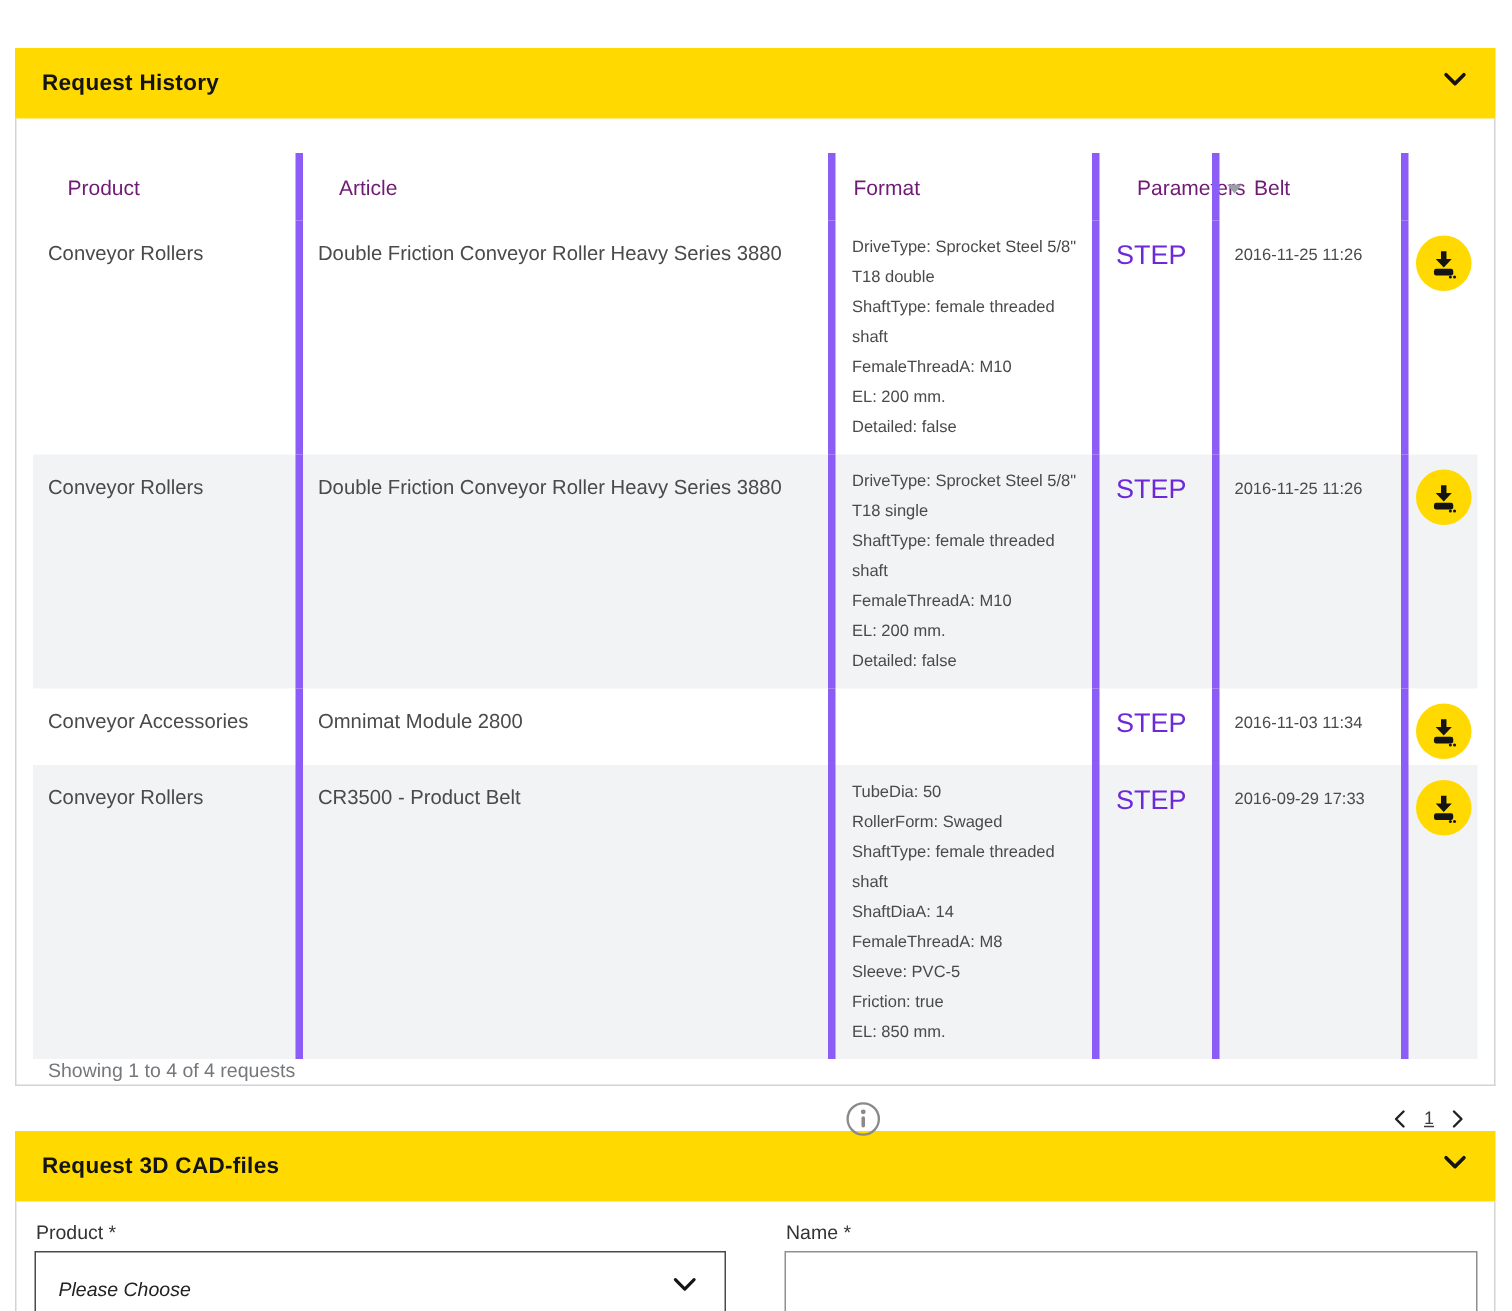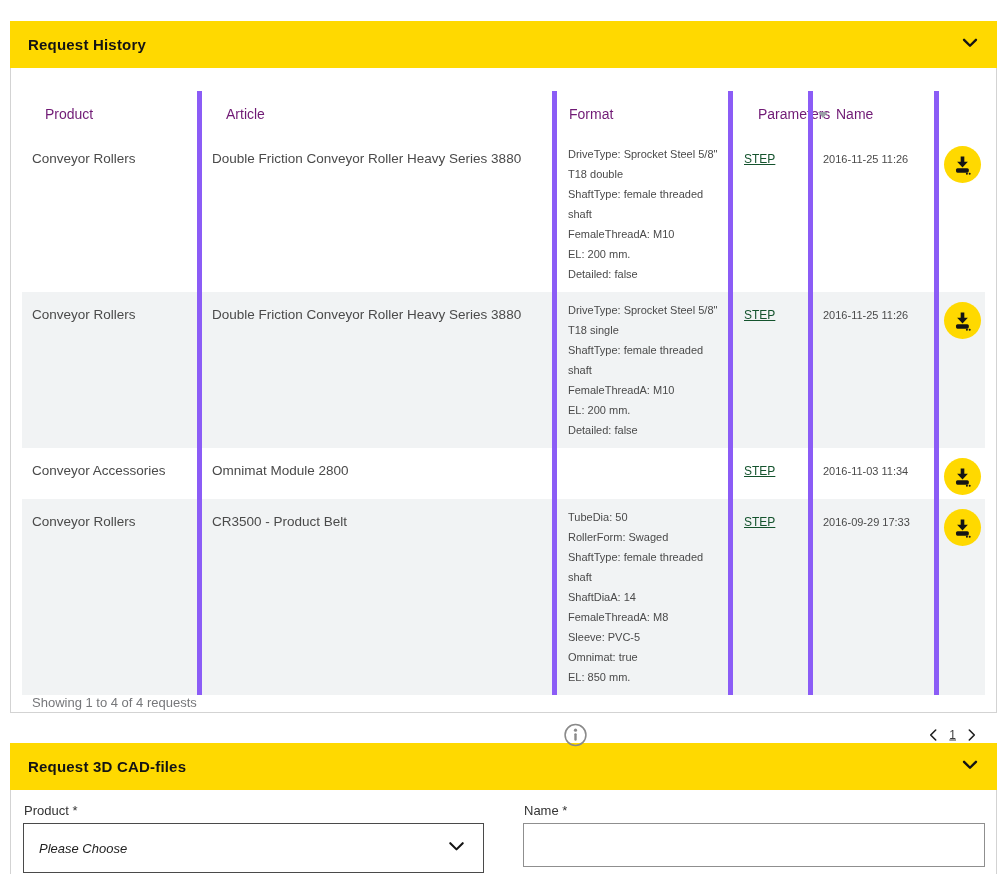--- a/index.html
+++ b/index.html
@@ -3,21 +3,21 @@
 <meta charset="utf-8">
 <style>
   * { box-sizing: border-box; }
   html, body {
     margin: 0; padding: 0;
     width: 1008px; height: 874px;
     background: #ffffff;
     font-family: "Liberation Sans", sans-serif;
     overflow: hidden;
   }
-  .page { width: 1008px; height: 874px; padding-top: 21px; }
+  .page { width: 1008px; height: 874px; padding-top: 32px; }
   .panel { margin: 0 11px 0 10px; }
 
   
   .panel-header {
     background: #ffd900;
     height: 47px;
     display: flex; align-items: center; justify-content: space-between;
     padding: 0 16px 0 18px;
     cursor: pointer;
   }
@@ -59,21 +59,21 @@
 
   .row-1 { min-height: 131px; }
   .row-2 { min-height: 138px; background: #f1f3f4; }
   .row-3 { min-height: 51px; }
   .row-4 { min-height: 178px; background: #f1f3f4; }
 
   .cell-text { font-size: 13.5px; color: #4a4a4a; line-height: 18px; }
   .cell.params { padding-top: 8px; padding-left: 11px; }
   .param-line { font-size: 11px; color: #4a4a4a; line-height: 20px; }
   .cell.fmt { padding-left: 11px; }
-  .fmt-text { font-size: 12px; color: #14532d; text-decoration: underline; }
+  .fmt-text { font-size: 18px; color: #6d28d9; }
   .cell.date { padding-left: 10px; }
   .date-text { font-size: 11px; color: #4a4a4a; padding-top: 4px; display:block; }
 
   .cell.dl { display: flex; justify-content: center; padding: 10px 0 0 0; }
   .dl-btn {
     width: 37px; height: 37px; border-radius: 50%;
     background: #ffd900; border: none; padding: 0;
     display: flex; align-items: center; justify-content: center;
     cursor: pointer;
   }
@@ -147,21 +147,21 @@
           <span class="th-label">Article</span>
         </div>
         <div class="cell h-format">
           <span class="th-label">Format</span>
         </div>
         <div class="cell h-params">
           <span class="th-label">Parameters</span>
         </div>
         <div class="cell h-date">
           <span class="sort-tri"></span>
-          <span class="th-label">Name</span>
+          <span class="th-label">Belt</span>
         </div>
         <div class="cell"></div>
       </div>
 
       <div class="grid-row row-1">
         <div class="cell"><span class="cell-text">Conveyor Rollers</span></div>
         <div class="cell"><span class="cell-text">Double Friction Conveyor Roller Heavy Series 3880</span></div>
         <div class="cell params">
             <div class="param-line">DriveType: Sprocket Steel 5/8" T18 double</div>
             <div class="param-line">ShaftType: female threaded shaft</div>
@@ -234,21 +234,21 @@
       <div class="grid-row row-4">
         <div class="cell"><span class="cell-text">Conveyor Rollers</span></div>
         <div class="cell"><span class="cell-text">CR3500 - Product Belt</span></div>
         <div class="cell params">
             <div class="param-line">TubeDia: 50</div>
             <div class="param-line">RollerForm: Swaged</div>
             <div class="param-line">ShaftType: female threaded shaft</div>
             <div class="param-line">ShaftDiaA: 14</div>
             <div class="param-line">FemaleThreadA: M8</div>
             <div class="param-line">Sleeve: PVC-5</div>
-            <div class="param-line">Omnimat: true</div>
+            <div class="param-line">Friction: true</div>
             <div class="param-line">EL: 850 mm.</div>
           </div>
         <div class="cell fmt"><span class="fmt-text">STEP</span></div>
         <div class="cell date">
             <span class="date-text">2016-09-29 17:33</span>
           </div>
         <div class="cell dl">
           <button class="dl-btn">
             <svg width="23" height="23" viewBox="0 0 24 24">
               <path d="M10.1 3.6 h3.8 v5.5 h3.7 L12 15 6.4 9.1 h3.7 z" fill="#141414"></path>

